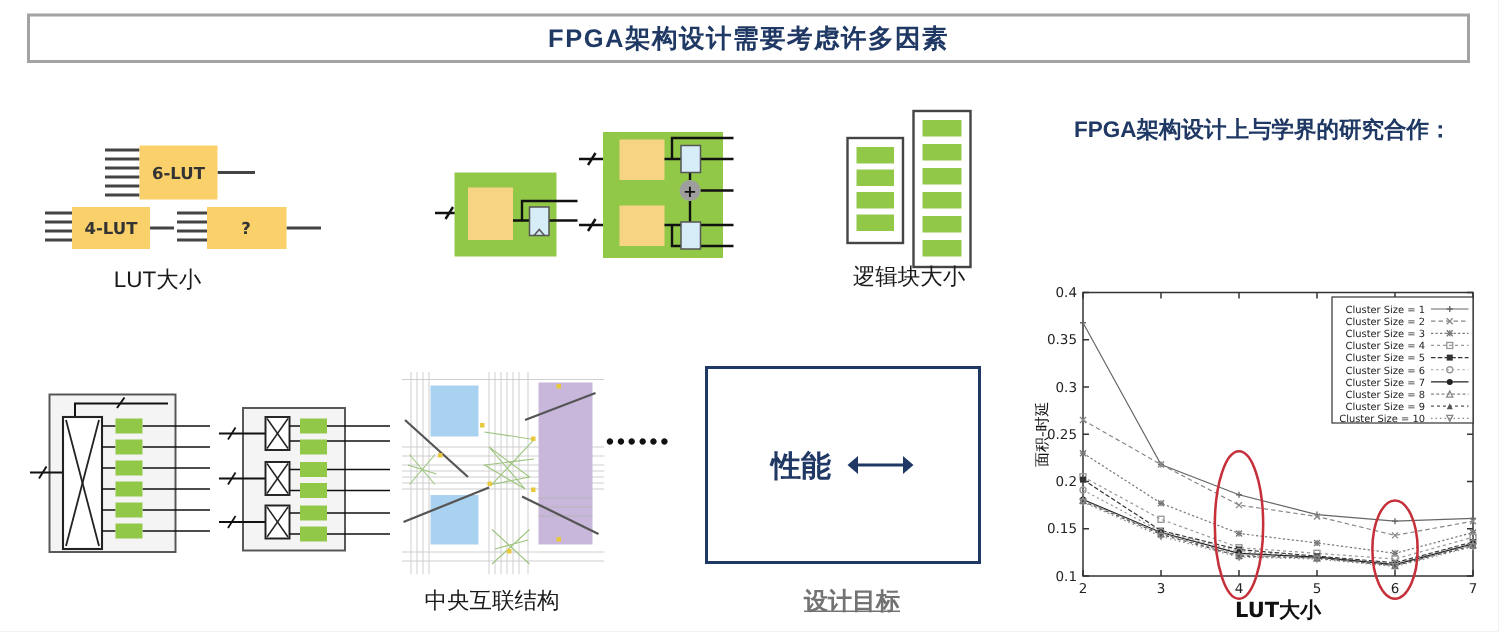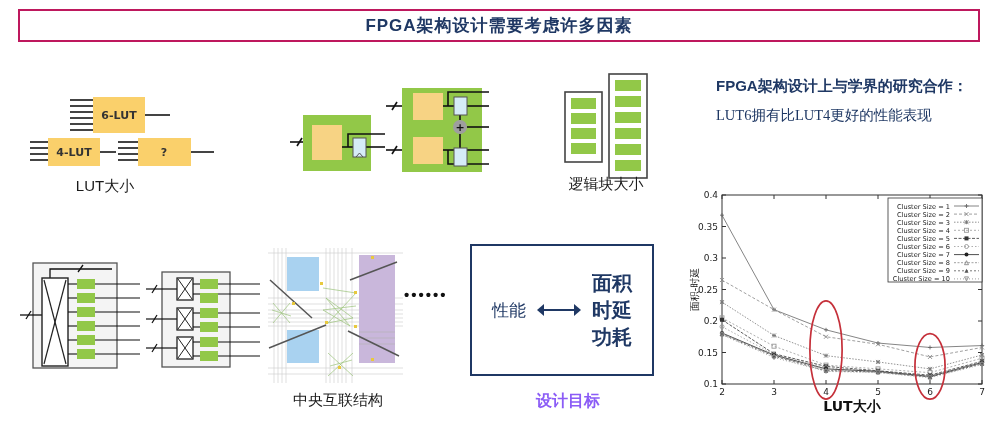--- a/index.html
+++ b/index.html
@@ -1,31 +1,31 @@
 <!DOCTYPE html>
 <html><head>
 <meta charset="utf-8">
 <style>
   html,body{margin:0;padding:0;background:#e8e8e8;}
   .slide{position:relative;width:999px;height:421px;background:#ffffff;overflow:hidden;
          font-family:"Liberation Sans","DejaVu Sans",sans-serif;}
   .title-banner{position:absolute;left:18px;top:9px;width:958px;height:29px;
-    border:2px solid #be185d;display:flex;align-items:center;justify-content:center;}
+    border:2px solid #a3a3a3;display:flex;align-items:center;justify-content:center;}
   .title-banner span{color:#1f3864;font-weight:bold;font-size:17px;letter-spacing:1px;}
   .diagram{position:absolute;}
   .cap{position:absolute;font-size:15px;color:#1a1a1a;text-align:center;}
-  .cap.navy{color:#8b5cf6;font-weight:bold;}
+  .cap.navy{color:#737373;font-weight:bold;text-decoration:underline;}
   .note{position:absolute;left:716px;top:77px;width:278px;color:#1f3864;}
   .note .head{font-weight:bold;font-size:15px;margin-bottom:6px;}
   .note .line{font-size:14.5px;line-height:26px;font-family:"Liberation Serif","DejaVu Serif",serif;}
   .dots{position:absolute;left:404px;top:286px;font-size:15px;font-weight:bold;color:#111;
         letter-spacing:2px;}
   .goal-box{position:absolute;left:470px;top:244px;width:180px;height:128px;
     border:2px solid #1f3864;background:#fff;display:flex;align-items:center;justify-content:center;gap:10px;}
-  .goal-left{color:#1f3864;font-size:17px;font-weight:normal;}
+  .goal-left{color:#1f3864;font-size:20px;font-weight:bold;}
   .goal-right{color:#1f3864;font-size:20px;font-weight:bold;line-height:27px;text-align:left;}
   .chart-wrap{position:absolute;left:689px;top:186px;width:308px;height:234px;}
   svg text{font-family:"DejaVu Sans","Liberation Sans",sans-serif;}
 </style>
 </head>
 <body>
 
 <div class="slide">
 
   <div class="title-banner">
@@ -123,21 +123,20 @@
           <rect x="60" y="60" width="26" height="11"></rect>
         <rect x="60" y="76" width="26" height="11"></rect>
           <rect x="60" y="92" width="26" height="11"></rect>
       </g>
     </svg>
   </div>
   <div class="cap" style="left:546px;top:175px;width:120px;">逻辑块大小</div>
 
   <div class="note">
     <div class="head">FPGA架构设计上与学界的研究合作：</div>
-    <div class="line">LUT6拥有比LUT4更好的性能表现</div>
   </div>
 
   <div class="diagram" style="left:20px;top:252px;">
     <svg width="255" height="125" viewBox="0 0 255 125">
       <rect x="13" y="11" width="84" height="105" fill="#f4f4f4" stroke="#555" stroke-width="1.3"></rect>
       <g stroke="#111" stroke-width="1.3" fill="none">
         <line x1="0" y1="63" x2="22" y2="63"></line>
           <line x1="6" y1="67" x2="11" y2="59"></line>
         <polyline points="30,26 30,17 92,17"></polyline>
           <line x1="58" y1="20" x2="63" y2="13"></line>
@@ -264,36 +263,31 @@
           <rect x="86" y="43" width="3" height="3"></rect>
         <rect x="57" y="73" width="3" height="3"></rect>
           <rect x="86" y="77" width="3" height="3"></rect>
         <rect x="24" y="54" width="3" height="3"></rect>
           <rect x="103" y="8" width="3" height="3"></rect>
         <rect x="103" y="110" width="3" height="3"></rect>
           <rect x="70" y="118" width="3" height="3"></rect>
       </g>
     </svg>
   </div>
-  <div class="cap" style="left:258px;top:391px;width:160px;">中央互联结构</div>
+  <div class="cap" style="left:248px;top:391px;width:160px;">中央互联结构</div>
 
   <div class="dots">••••••</div>
 
   <div class="goal-box">
     <div class="goal-left">性能</div>
     <svg width="46" height="14" viewBox="0 0 46 14">
       <line x1="7" y1="7" x2="39" y2="7" stroke="#1f3864" stroke-width="2"></line>
       <path d="M8 1 L1 7 L8 13 Z" fill="#1f3864"></path>
       <path d="M38 1 L45 7 L38 13 Z" fill="#1f3864"></path>
     </svg>
-    <div class="goal-right">
-      <div>面积</div>
-      <div>时延</div>
-      <div>功耗</div>
-    </div>
   </div>
   <div class="cap navy" style="left:488px;top:391px;width:160px;font-size:16px;">设计目标</div>
 
   <div class="chart-wrap">
     <svg id="chart-svg" width="308" height="234" viewBox="0 0 308 234">
         <rect x="33" y="9" width="260" height="189" fill="#fff" stroke="#333" stroke-width="1"></rect>
         <line x1="33" y1="198" x2="37" y2="198" stroke="#333" stroke-width="1"></line>
         <line x1="293" y1="198" x2="289" y2="198" stroke="#333" stroke-width="1"></line>
         <text x="29" y="201" text-anchor="end" font-size="9" fill="#222">0.1</text>
         <line x1="33" y1="166.5" x2="37" y2="166.5" stroke="#333" stroke-width="1"></line>

